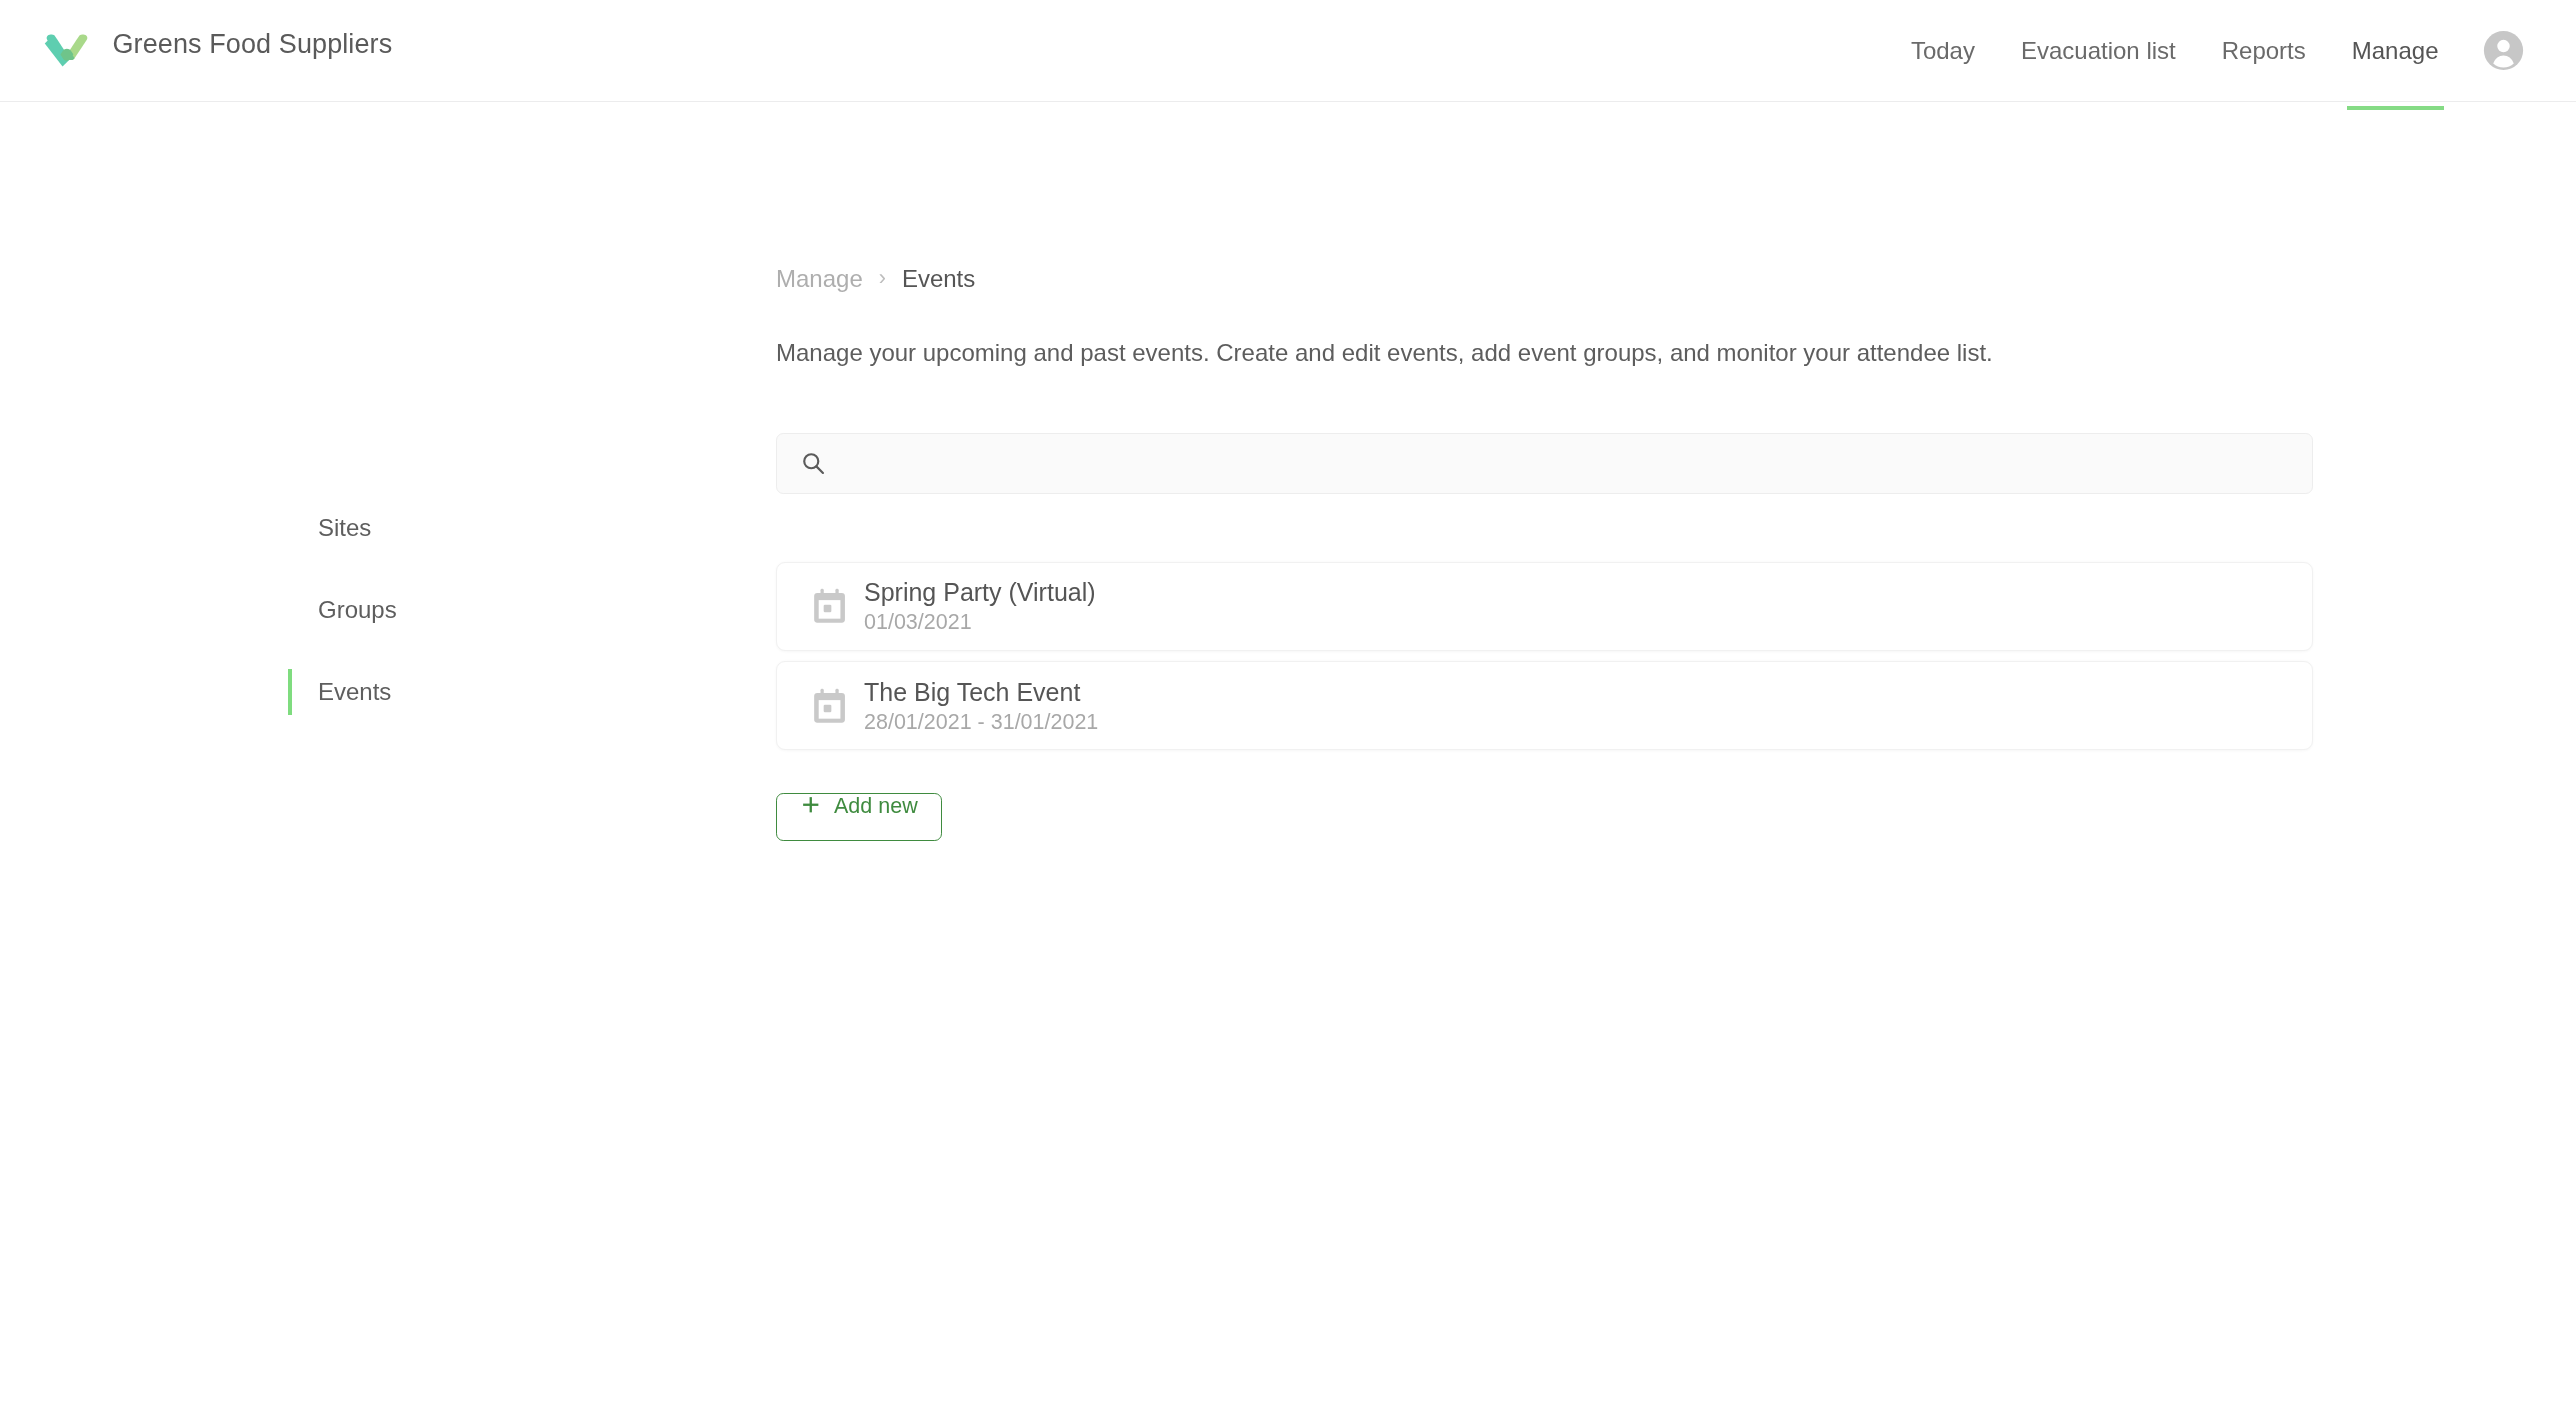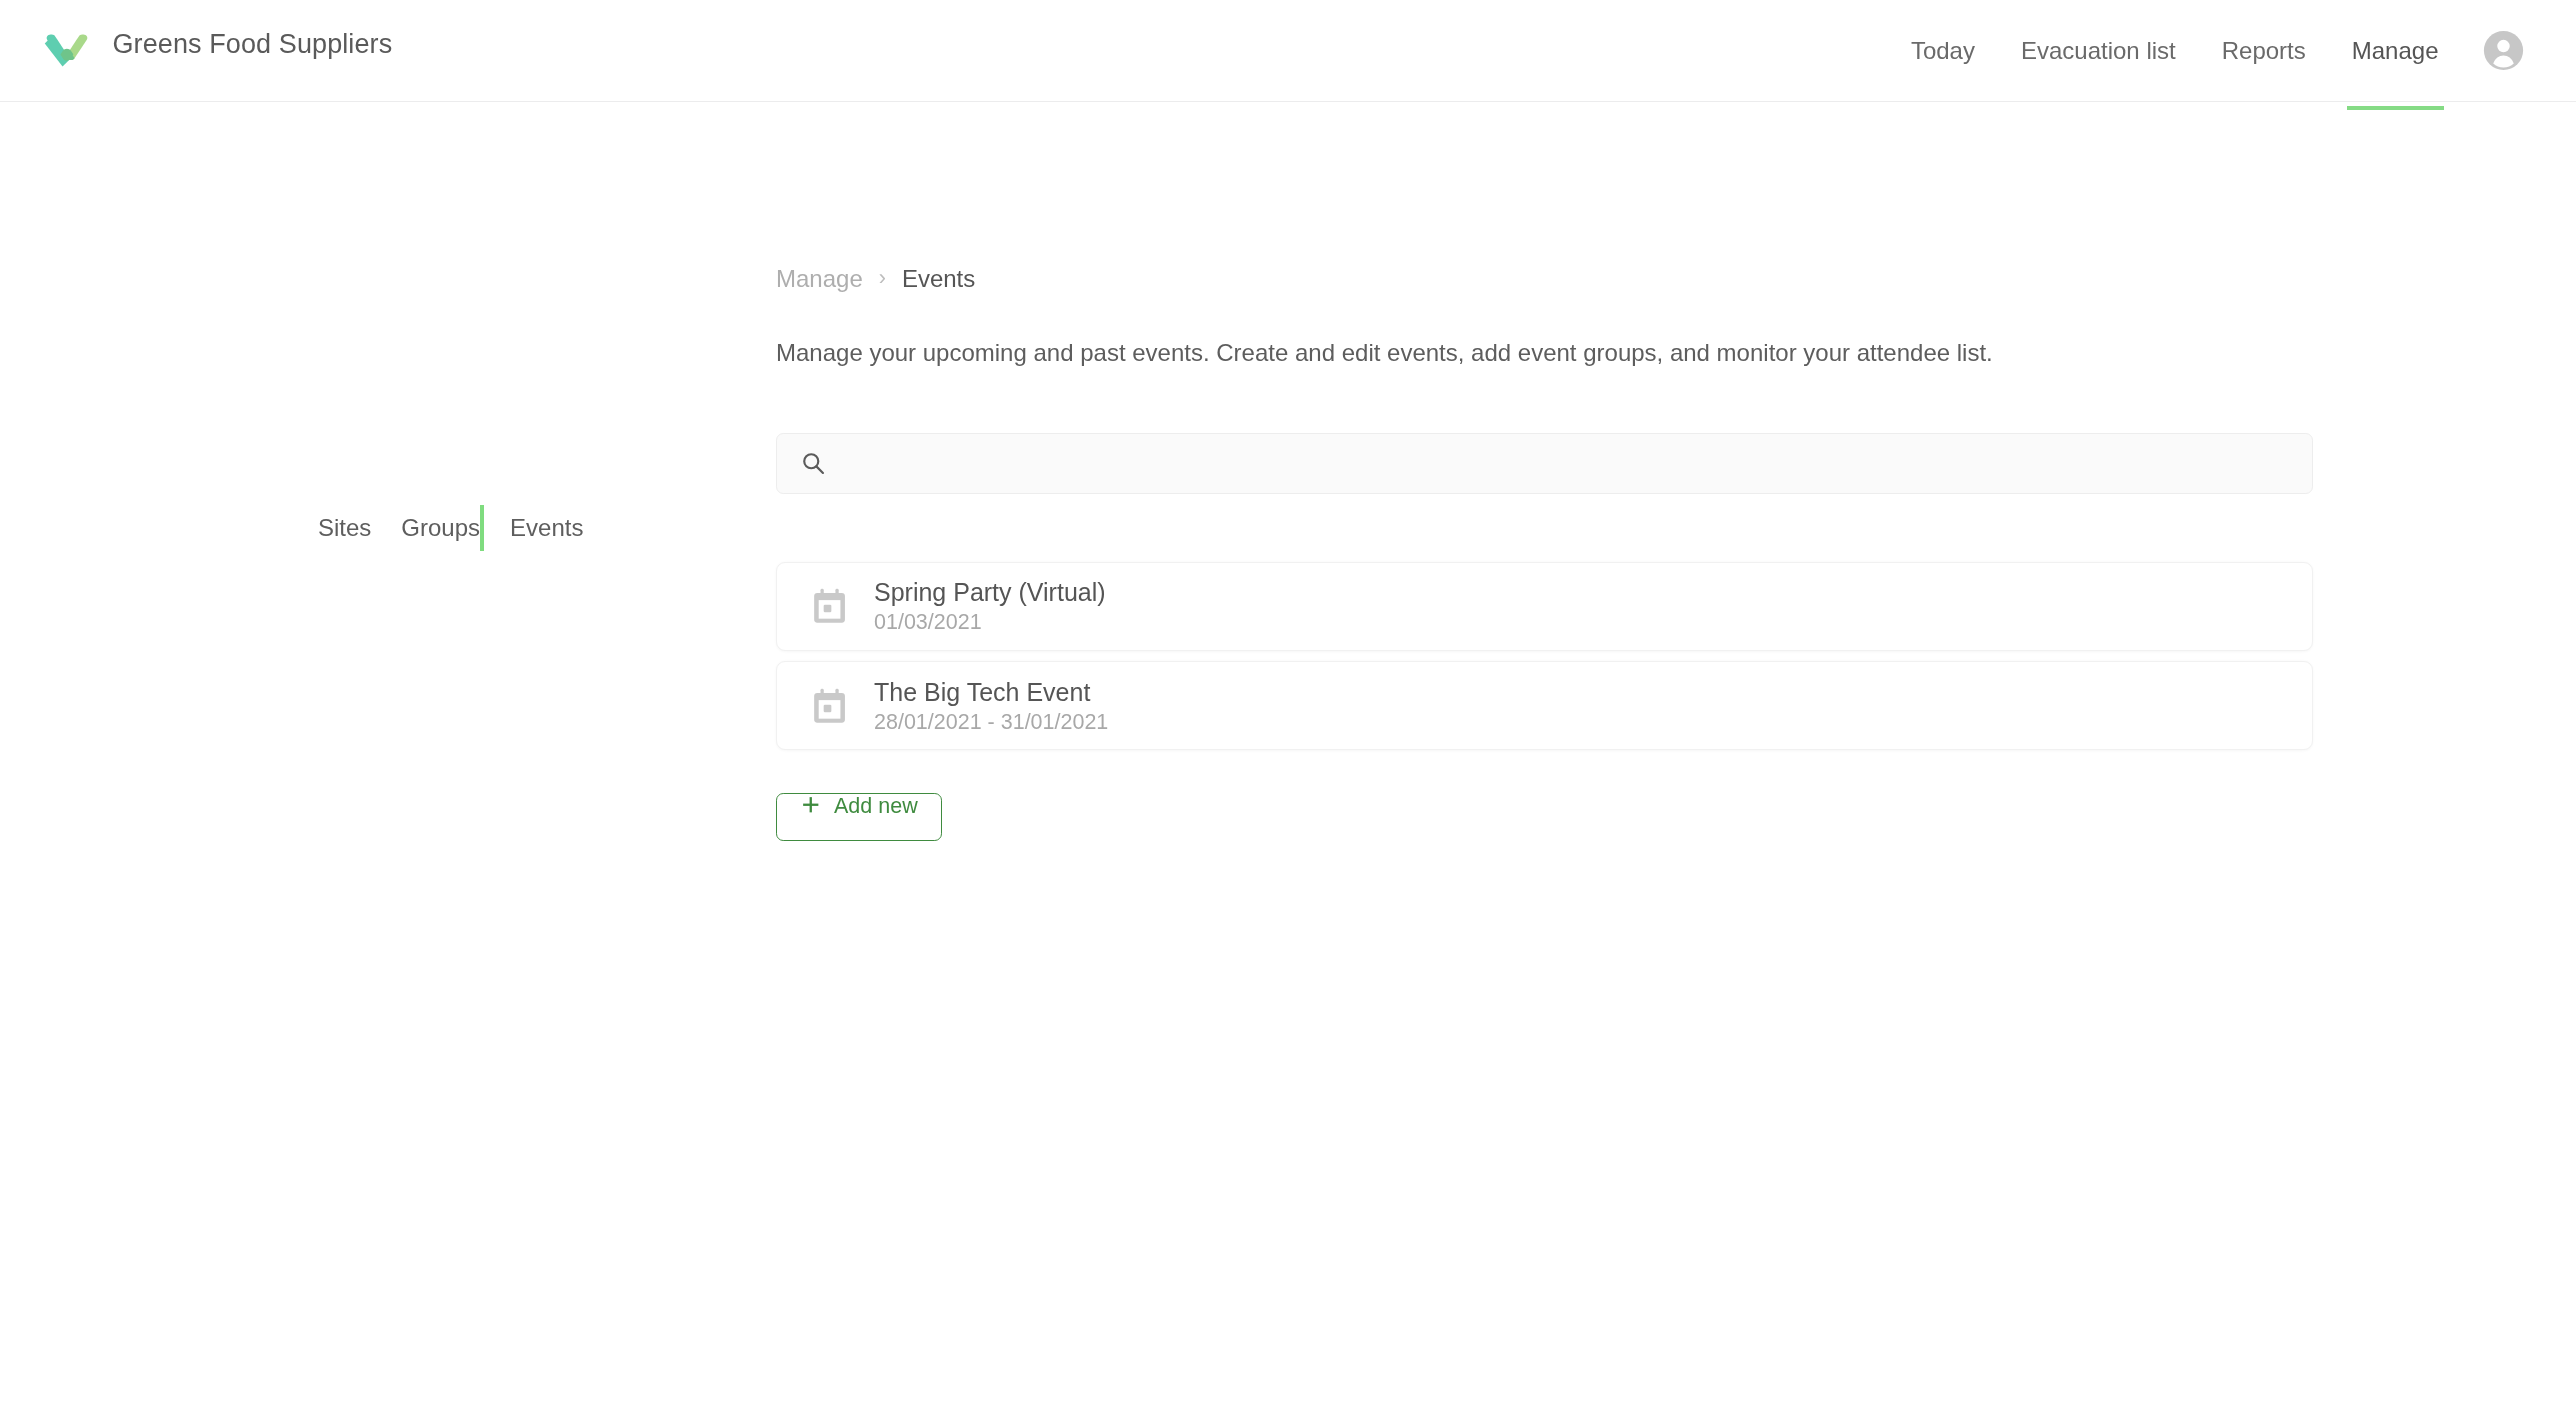--- a/index.html
+++ b/index.html
@@ -92,21 +92,21 @@
     padding-top: 157px;
   }
   .side-rail {
     width: 776px;
     flex: 0 0 776px;
     padding-left: 288px;
     padding-top: 228px;
   }
   .side-nav {
     display: flex;
-    flex-direction: row;
+    flex-direction: column;
   }
   .side-item {
     position: relative;
     height: 82px;
     display: flex;
     align-items: center;
     padding-left: 30px;
     font-size: 24px;
     color: #5e5e5e;
     cursor: pointer;
@@ -206,21 +206,21 @@
   }
   .event-card {
     background: #ffffff;
     border: 1.3px solid #f1f1f1;
     border-radius: 9px;
     box-shadow: 0 0.9px 2.7px rgba(0,0,0,0.035);
     height: 89px;
     display: flex;
     align-items: center;
     padding: 0 34px;
-    gap: 25px;
+    gap: 15px;
     cursor: pointer;
   }
   .calendar-icon { width: 38px; height: 38px; display: block; flex: 0 0 auto; }
   .event-text {
     display: flex;
     flex-direction: column;
     justify-content: center;
     gap: 3.6px;
     min-width: 0;
   }

